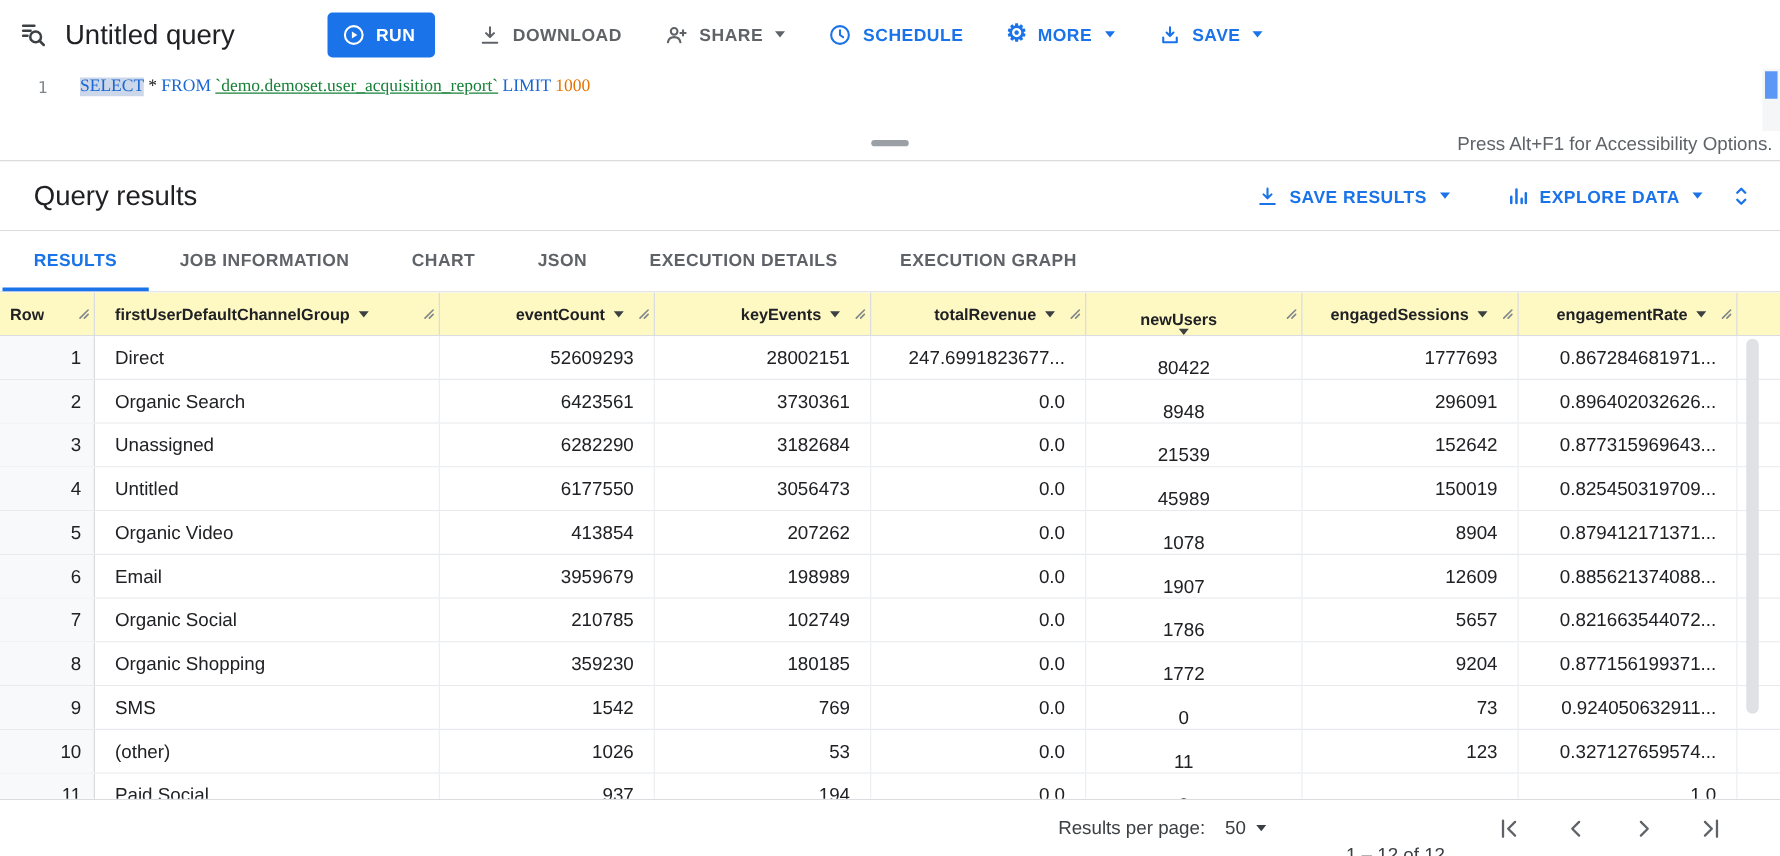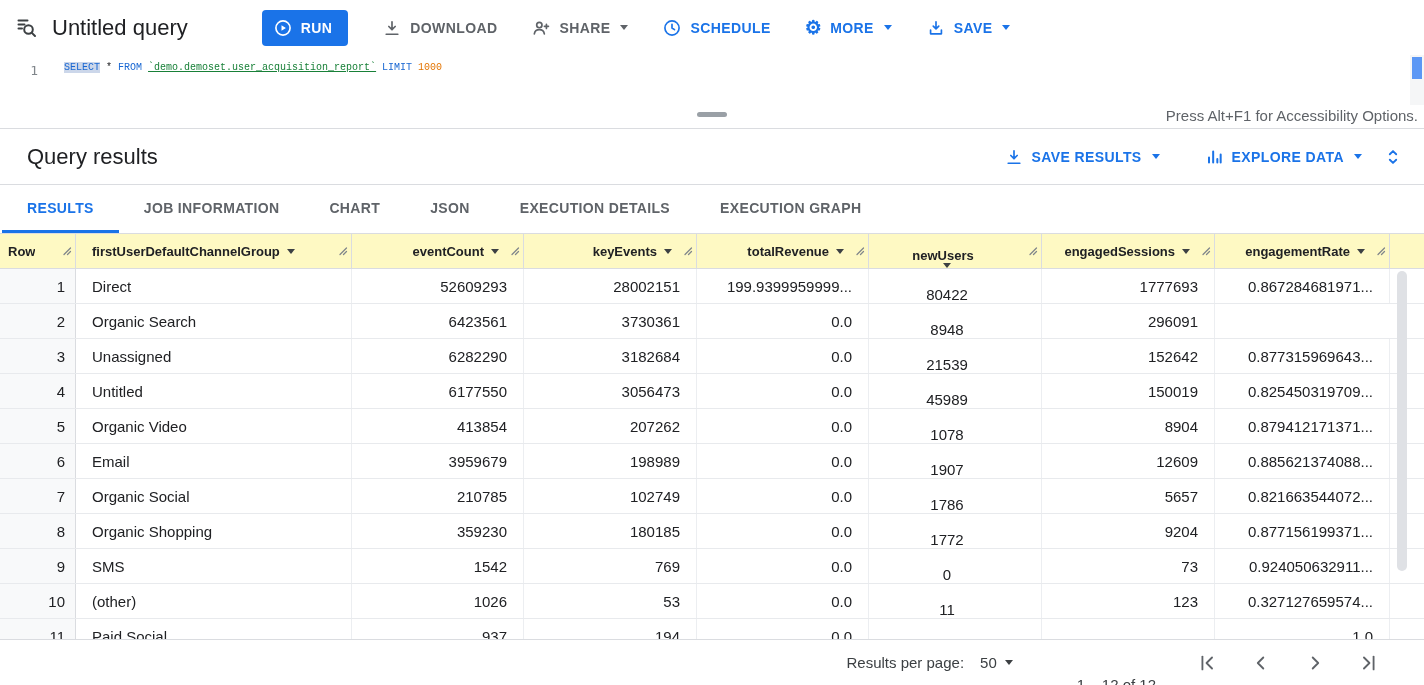--- a/index.html
+++ b/index.html
@@ -26,21 +26,21 @@
   .tb-blue { color:#1a73e8; }
   .dd-caret {
     width:0; height:0; border-left:4.5px solid transparent; border-right:4.5px solid transparent;
     border-top:5px solid currentColor; display:inline-block; margin-left:2px;
   }
   .uni-icon { font-size:19px; line-height:1; }
   
   .editor { position:relative; height:50px; display:flex; background:#fff; }
   .gutter { width:50px; text-align:right; padding:8px 12px 0 0; color:#80868b;
             font-family:"DejaVu Sans Mono", monospace; font-size:13px; }
-  .code { padding:7px 0 0 14px; font-family:Liberation Mono, monospace; font-size:10px; white-space:pre; }
+  .code { padding:7px 0 0 14px; font-family:Liberation Serif, serif; font-size:14px; white-space:pre; }
   .kw { color:#1967d2; }
   .sel-hl { background:#ccd7ea; }
   .tbl-link { color:#188038; text-decoration:underline; cursor:pointer; }
   .num-lit { color:#e37400; }
   .ed-scroll { position:absolute; right:0; top:0; width:14px; height:50px; background:#f5f6f7; }
   .ed-scroll .thumb { position:absolute; top:2px; left:2px; width:10px; height:22px; background:#5b97f5; }
   
   .resize-bar { position:relative; height:24px; border-bottom:1px solid #dadce0; background:#fff; }
   .drag-handle { position:absolute; left:50%; top:7px; transform:translateX(-50%);
                  width:30px; height:5px; border-radius:2.5px; background:#9aa0a6; cursor:row-resize; }
@@ -287,33 +287,34 @@
           </svg>
       </span>
     </div>
   </div>
   <div class="tbody">
       <div class="trow">
         <div class="tcell c0 right">1</div>
         <div class="tcell c1 left">Direct</div>
         <div class="tcell c2 right">52609293</div>
         <div class="tcell c3 right">28002151</div>
-        <div class="tcell c4 right">199.9399959999...</div>
+        <div class="tcell c4 right">247.6991823677...</div>
         <div class="tcell c5 right">80422</div>
         <div class="tcell c6 right">1777693</div>
         <div class="tcell c7 right">0.867284681971...</div>
       </div>
       <div class="trow">
         <div class="tcell c0 right">2</div>
         <div class="tcell c1 left">Organic Search</div>
         <div class="tcell c2 right">6423561</div>
         <div class="tcell c3 right">3730361</div>
         <div class="tcell c4 right">0.0</div>
         <div class="tcell c5 right">8948</div>
         <div class="tcell c6 right">296091</div>
+        <div class="tcell c7 right">0.896402032626...</div>
       </div>
       <div class="trow">
         <div class="tcell c0 right">3</div>
         <div class="tcell c1 left">Unassigned</div>
         <div class="tcell c2 right">6282290</div>
         <div class="tcell c3 right">3182684</div>
         <div class="tcell c4 right">0.0</div>
         <div class="tcell c5 right">21539</div>
         <div class="tcell c6 right">152642</div>
         <div class="tcell c7 right">0.877315969643...</div>

